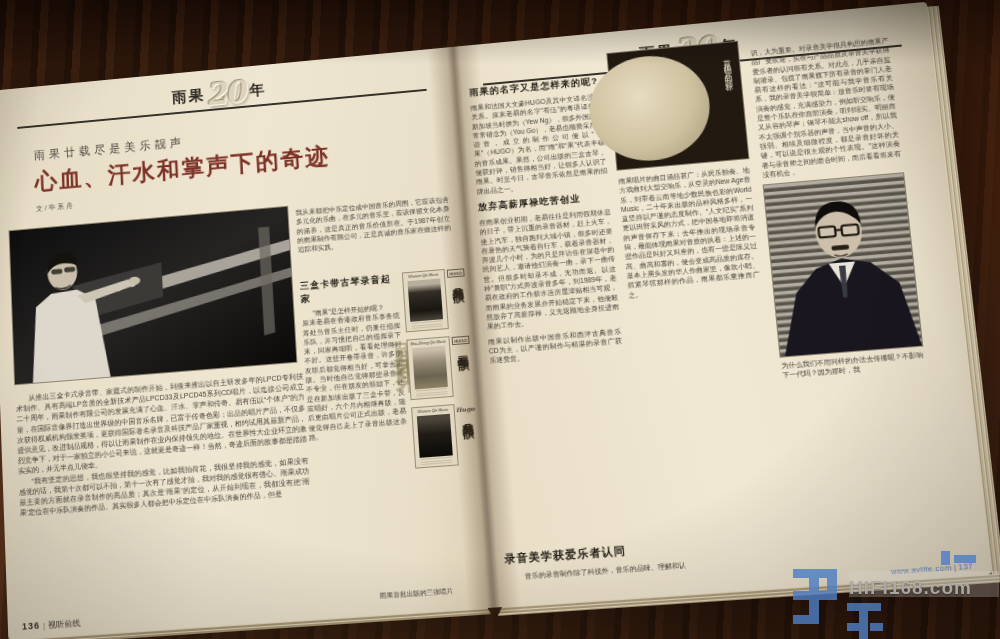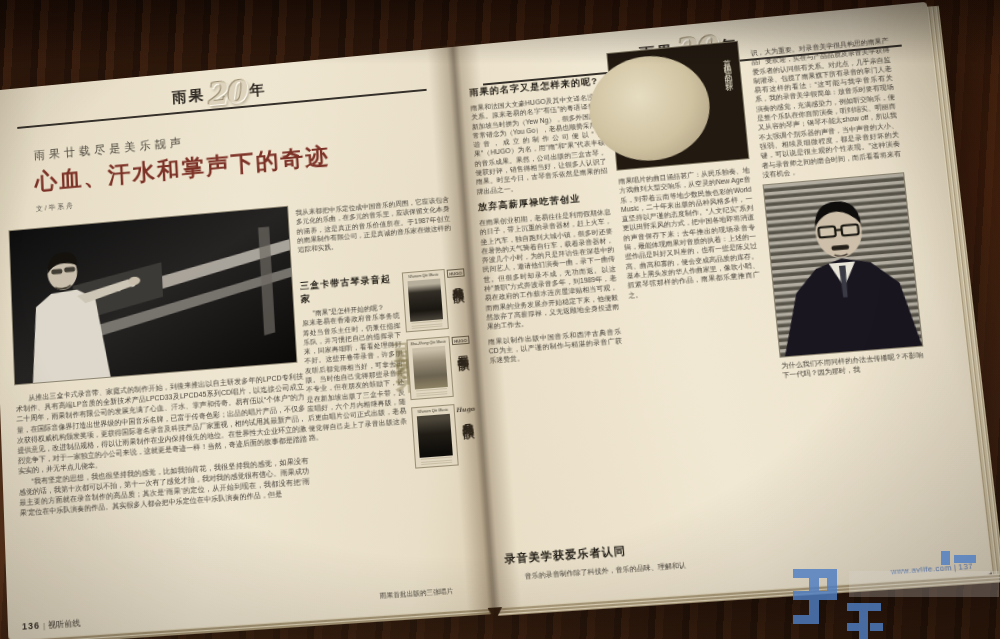--- a/index.html
+++ b/index.html
@@ -297,14 +297,15 @@
           <rect x="2" y="64" width="26" height="9"></rect>
         <rect x="56" y="52" width="34" height="8"></rect>
           <rect x="68" y="60" width="9" height="32"></rect>
         <rect x="56" y="72" width="13" height="8"></rect>
           <rect x="79" y="72" width="13" height="8"></rect>
         <rect x="150" y="0" width="9" height="14"></rect>
           <rect x="163" y="4" width="22" height="8"></rect>
       </g>
       <rect x="58" y="20" width="150" height="26" fill="#d8d4cb" opacity=".28"></rect>
     </svg>
+    <span class="wm-text">HIFI168.com</span>
   </div>
 </div>
 
 </body></html>

